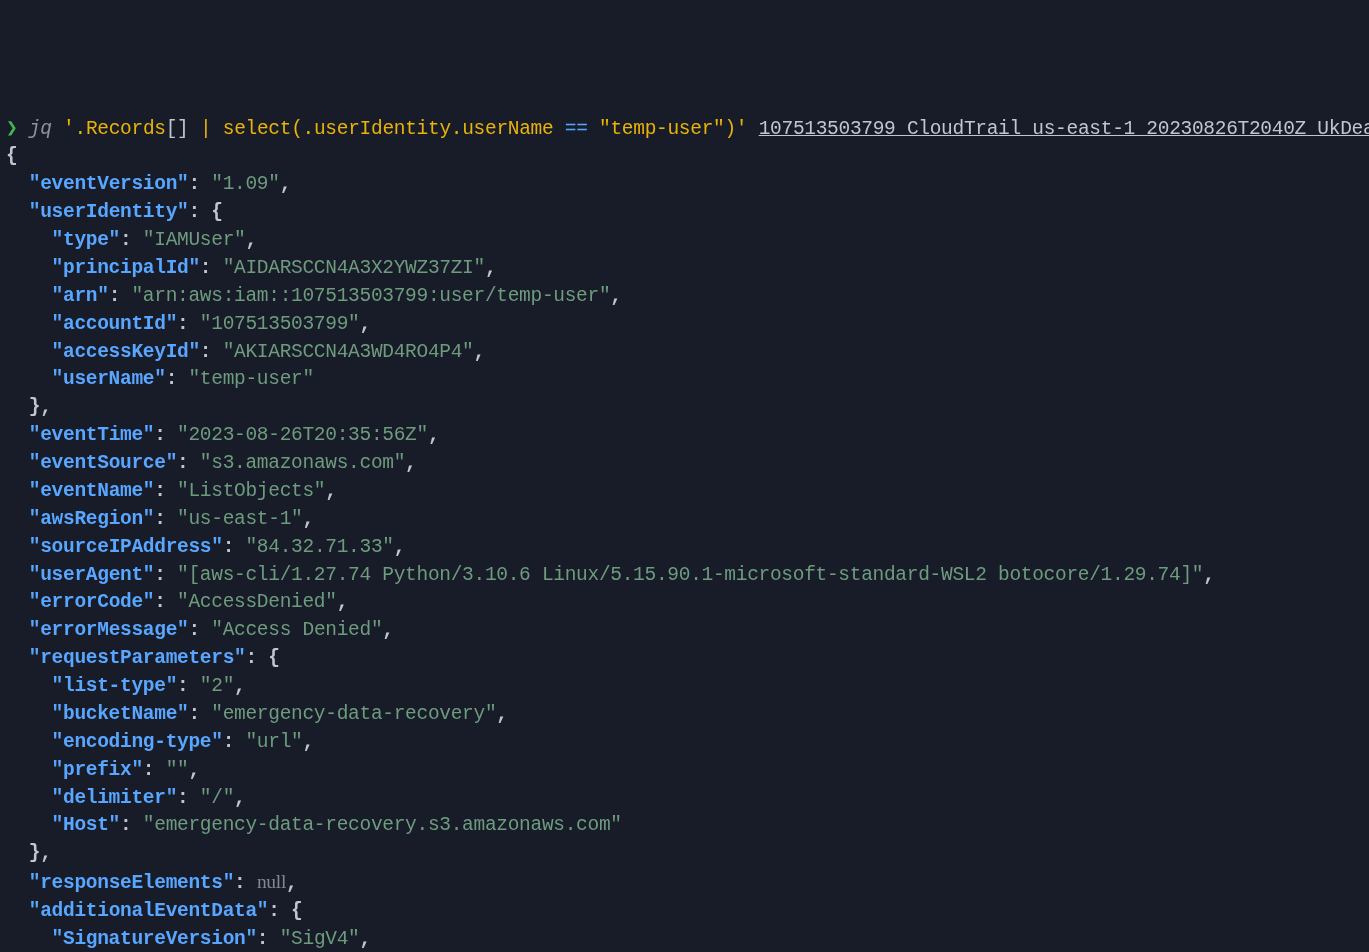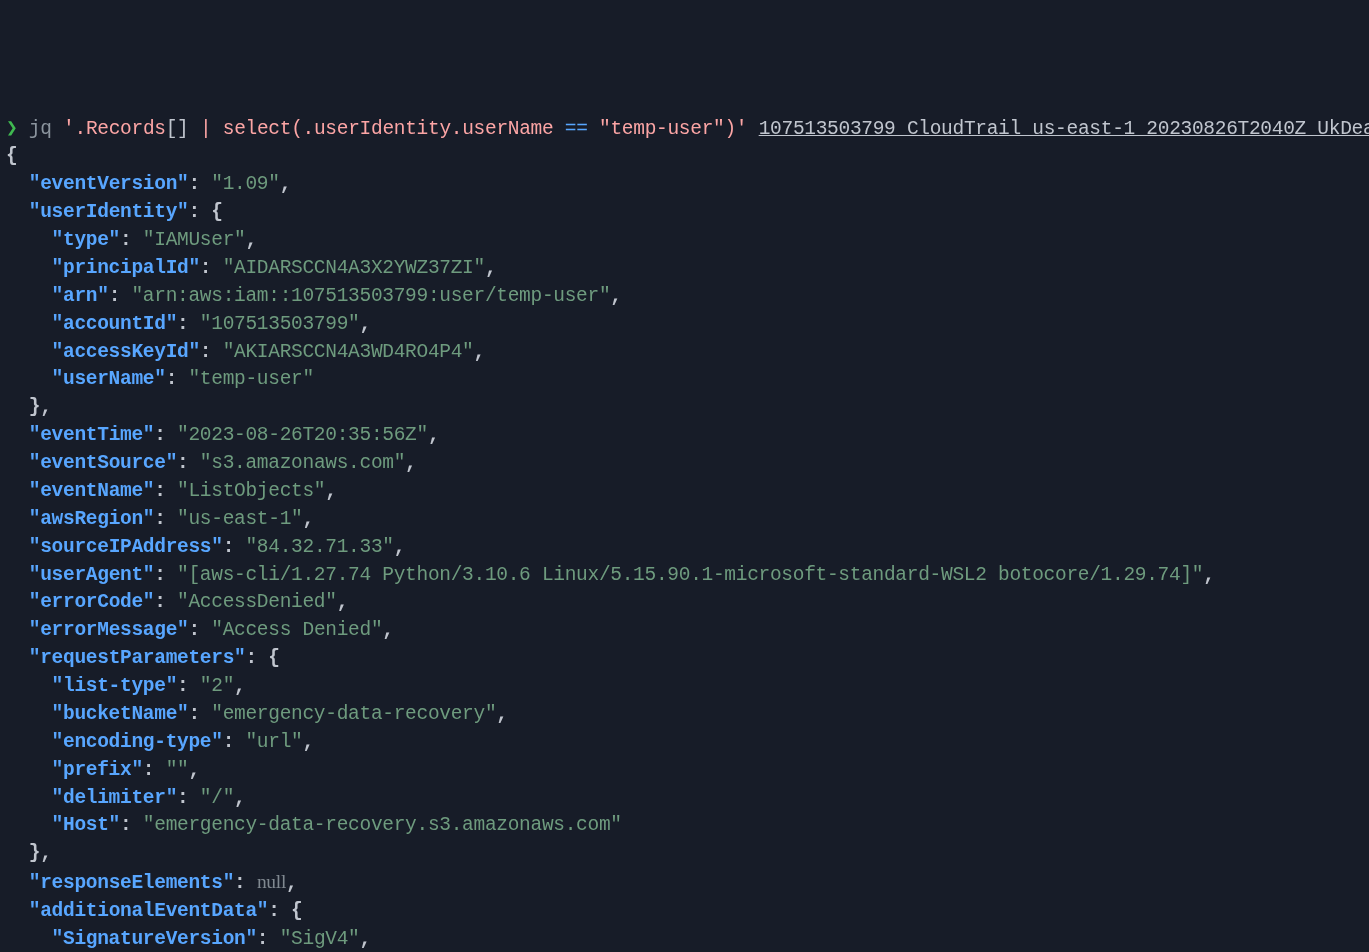--- a/index.html
+++ b/index.html
@@ -20,23 +20,24 @@
       height: 952px;
       font-stretch: semi-condensed;
       letter-spacing: -0.3px;
     }
     .prompt-symbol {
       color: #3fb950;
       font-weight: bold;
     }
     .cmd {
       color: #8b949e;
+      font-style: italic;
     }
     .jq-string {
-      color: #fca5a5;
+      color: #eab308;
     }
     .jq-bracket {
       color: #c0c5ce;
     }
     .jq-op {
       color: #58a6ff;
     }
     .filename {
       color: #c0c5ce;
       text-decoration: underline;

